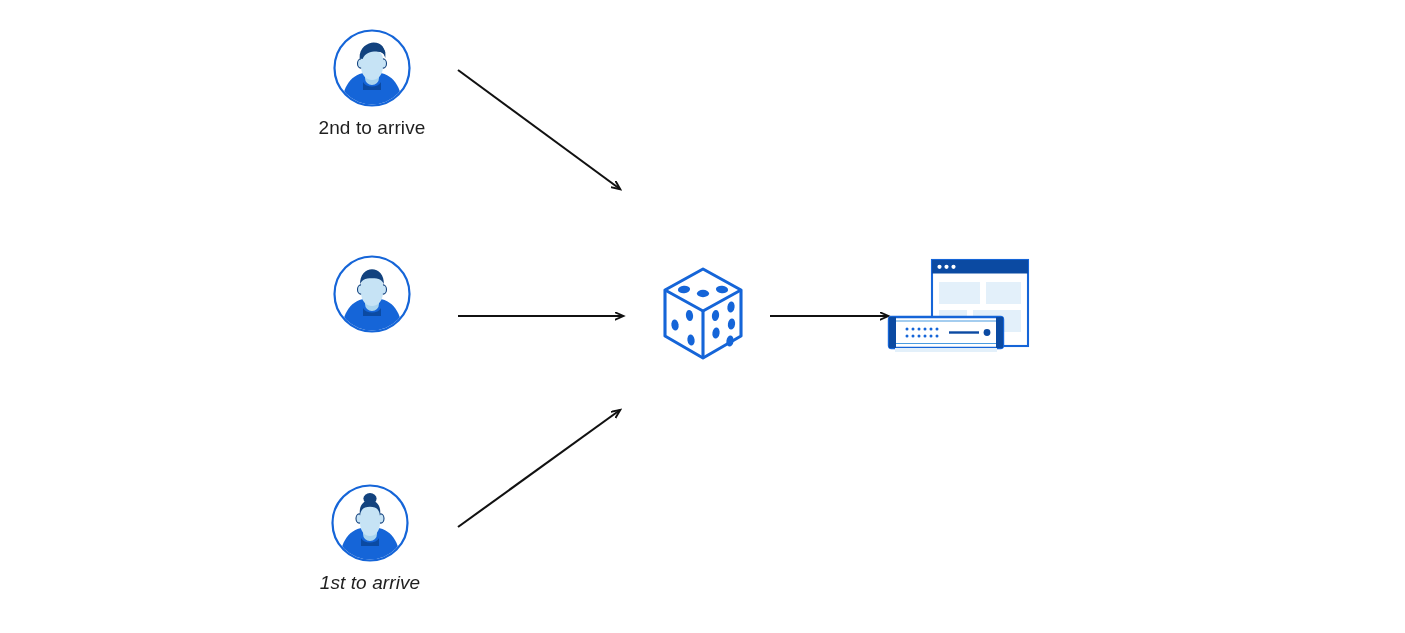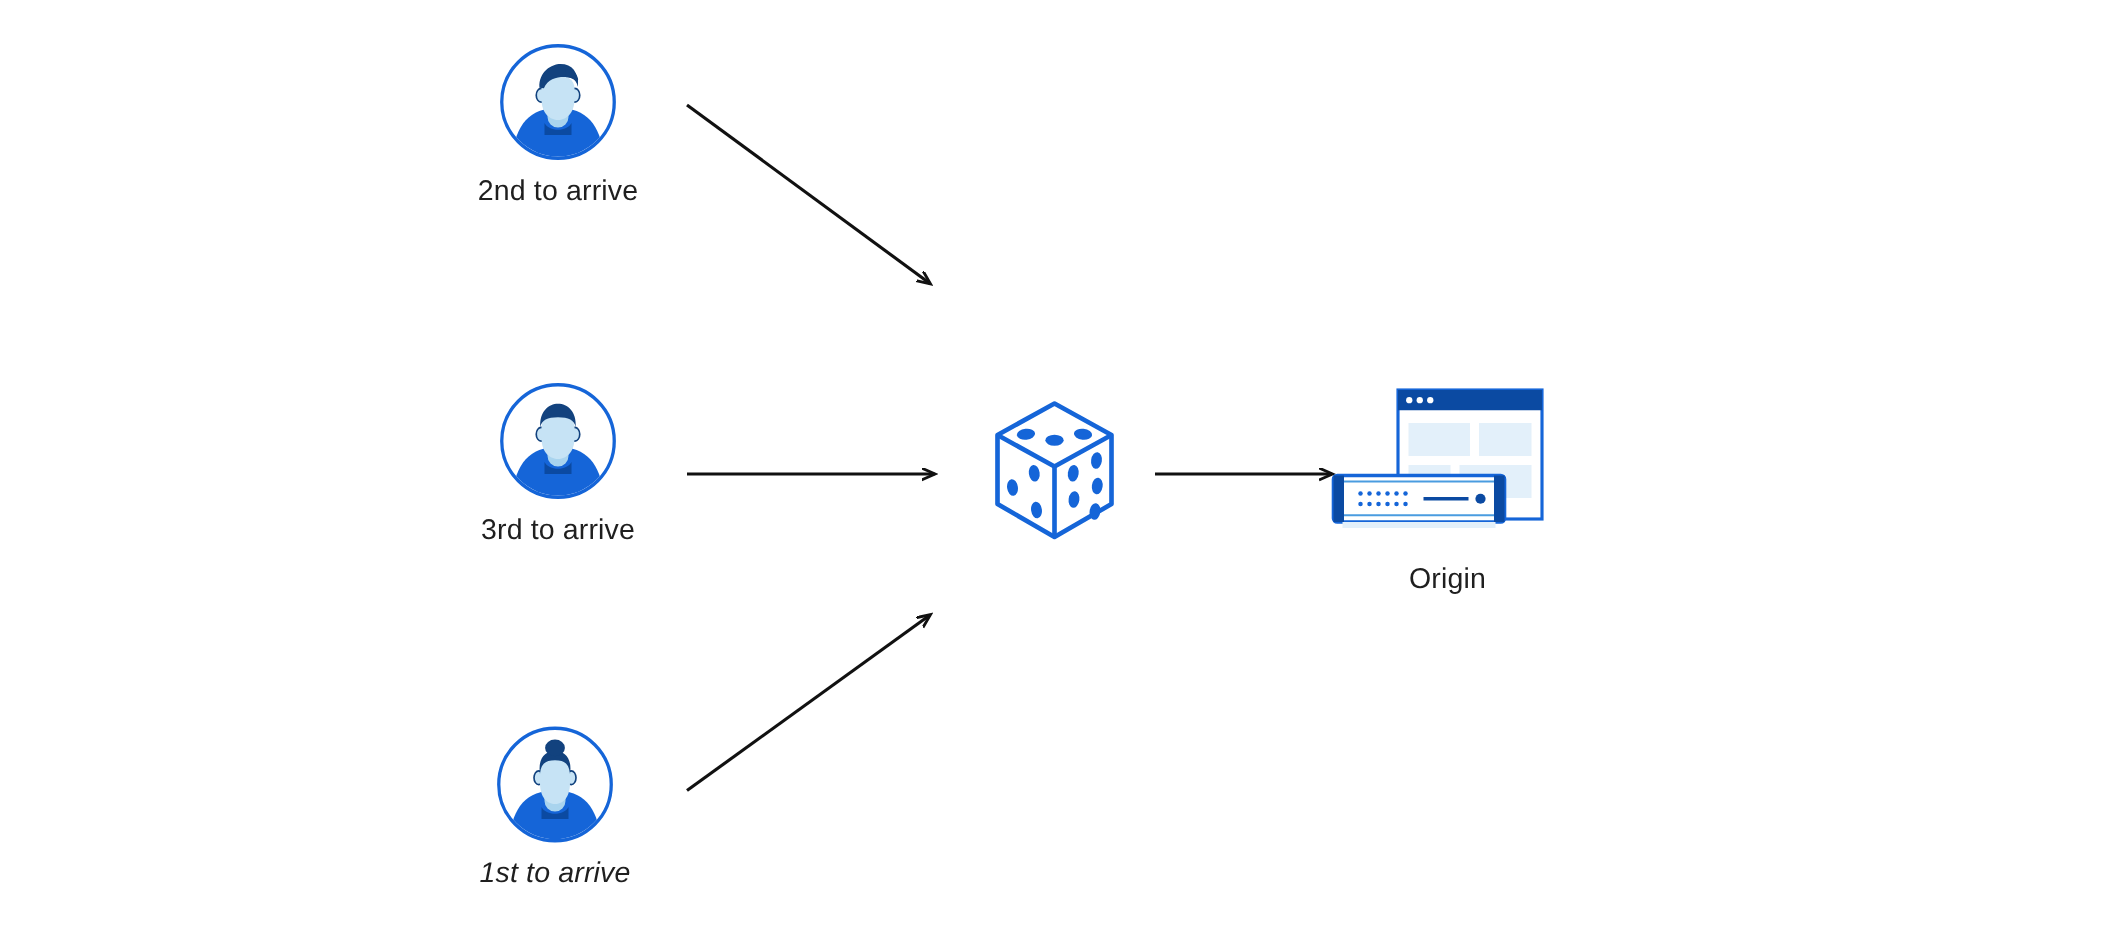--- a/index.html
+++ b/index.html
@@ -102,21 +102,20 @@
         <path d="M34 40 h12 v10 a6 6 0 0 1 -12 0 Z" fill="#c6e3f5"></path>
         <path d="M33 43 C35 50 45 50 47 43 L47 50 a7 7 0 0 1 -14 0 Z" fill="#a9d4ee"></path>
         <ellipse cx="28.8" cy="35.5" rx="3.3" ry="4.6" fill="#c6e3f5" stroke="#12427e" stroke-width="1.1"></ellipse>
         <ellipse cx="51.2" cy="35.5" rx="3.3" ry="4.6" fill="#c6e3f5" stroke="#12427e" stroke-width="1.1"></ellipse>
         <path d="M29 31 C29 19 51 19 51 31 L51 38 C51 48 45 52 40 52 C35 52 29 48 29 38 Z" fill="#c6e3f5"></path>
         <path d="M28.2 31 C27.4 20.5 33.8 15.2 40 15.2 C46.4 15.2 52.6 20.5 51.8 31
                  C51 26 47 24.2 40 24.2 C33 24.2 29 26 28.2 31 Z" fill="#12427e"></path>
         <path d="M31 54 C34 60 46 60 49 54 L49 62 L31 62 Z" fill="#0b4aa2"></path>
       </g>
     </svg>
-    <div class="node-label">3rd to arrive</div>
   </div>
 
   <div class="node avatar-node" style="left:290px; top:483px;font-style:italic;">
     <svg class="avatar-svg" width="80" height="80" viewBox="0 0 80 80">
       <circle cx="40" cy="40" r="37.5" fill="#ffffff" stroke="#1565d8" stroke-width="2.2"></circle>
       <clipPath id="clipC">
           <circle cx="40" cy="40" r="36.4"></circle>
         </clipPath>
       <g clip-path="url(#clipC)">
         <path d="M40 44 C20 44 11 56 9 80 L71 80 C69 56 60 44 40 44 Z" fill="#1565d8"></path>
@@ -192,16 +191,15 @@
           <circle cx="54" cy="80" r="1.5"></circle>
             <circle cx="60" cy="80" r="1.5"></circle>
           <circle cx="66" cy="80" r="1.5"></circle>
             <circle cx="72" cy="80" r="1.5"></circle>
         </g>
         <line x1="84" y1="76.5" x2="114" y2="76.5" stroke="#0b4aa2" stroke-width="2.4"></line>
         <circle cx="122" cy="76.5" r="3.4" fill="#0b4aa2"></circle>
         <rect x="30" y="92" width="102" height="4" fill="#e3f0fa"></rect>
       </g>
     </svg>
-    <div class="node-label">Origin</div>
   </div>
 
 </div>
 
 </body></html>

